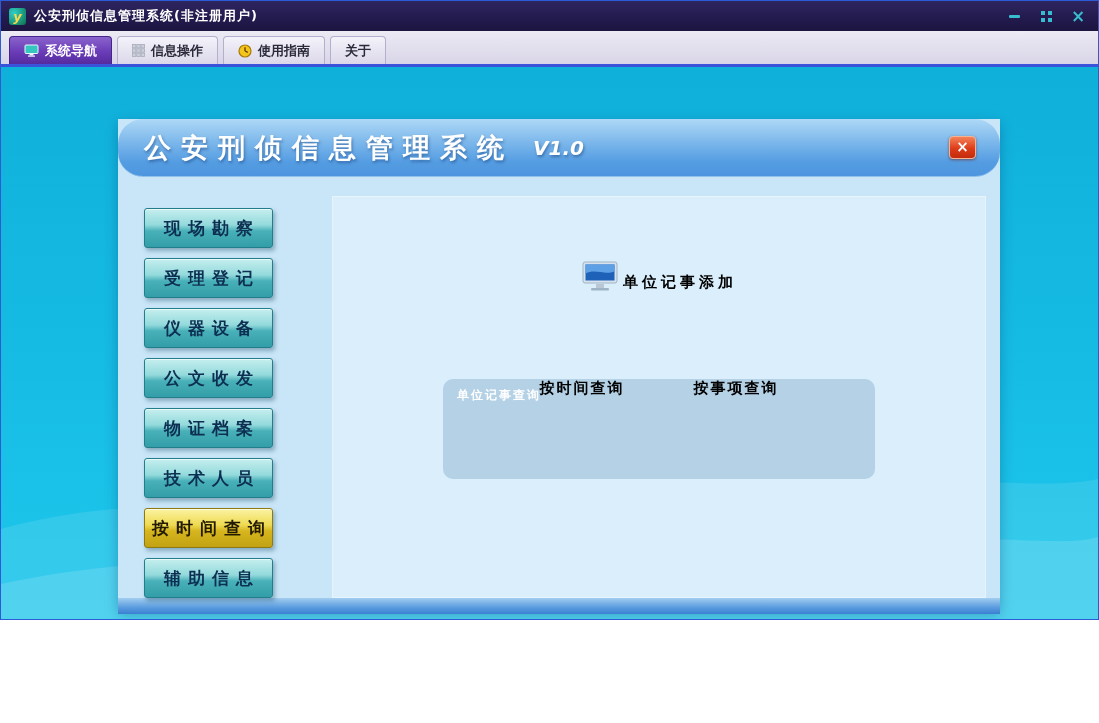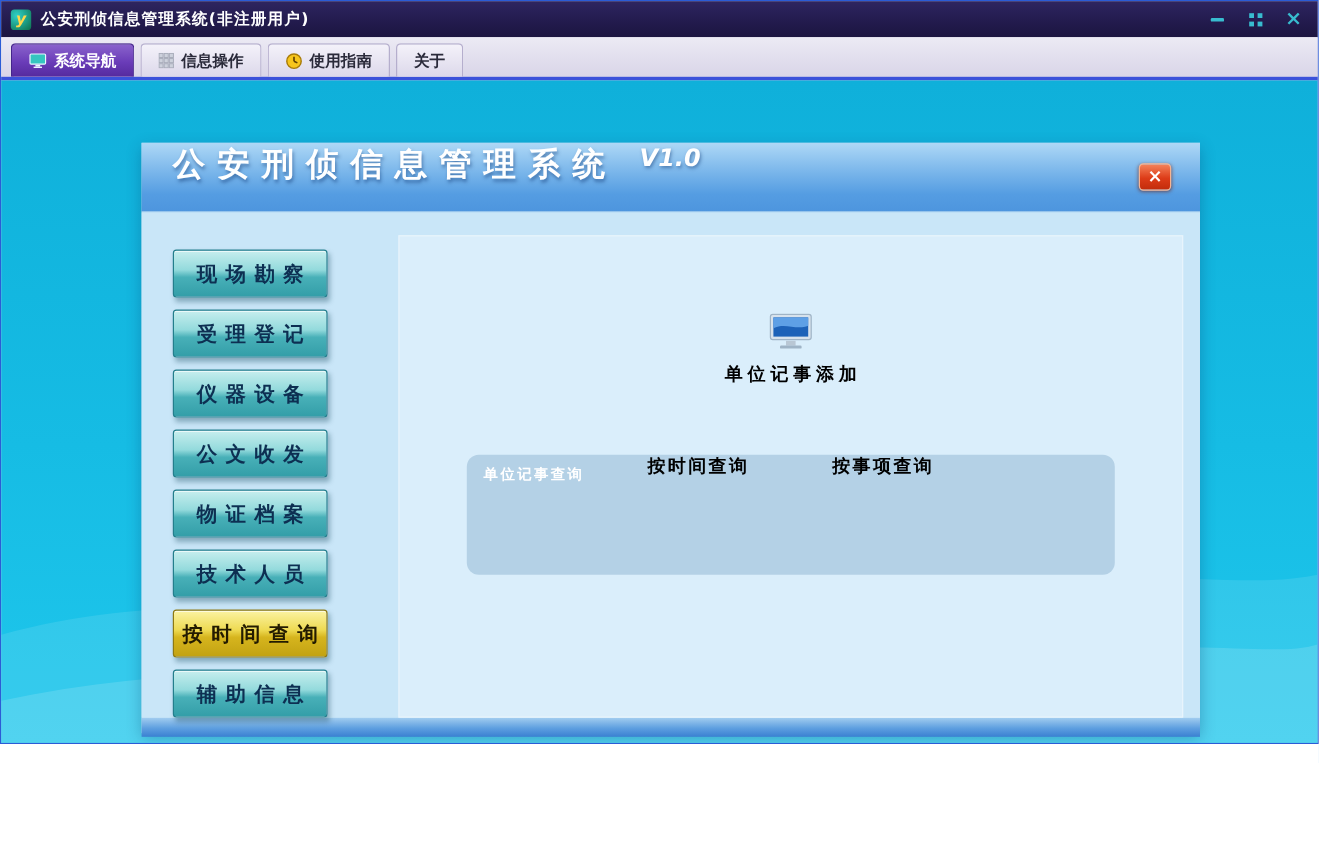--- a/index.html
+++ b/index.html
@@ -75,23 +75,24 @@
   .panel {
     position: absolute; left: 117px; top: 52px;
     width: 882px; height: 492px;
     display: flex; flex-direction: column;
     box-shadow: 0 4px 12px rgba(0, 40, 90, .3);
     background: #c9e6f8;
   }
   .panel-header {
     flex: 0 0 58px; position: relative;
     background: linear-gradient(180deg, #aed8f6 0%, #77b4ea 45%, #559de2 75%, #4d95de 100%);
-    display: flex; align-items: flex-start;
+    display: flex; align-items: center;
     padding: 0 26px;
     border-bottom: 1px solid #8fc0ea;
+    border-radius: 25px;
   }
   .panel-title {
     color: #fff; font-size: 27px; font-weight: bold; letter-spacing: 10px;
     text-shadow: 1px 2px 3px rgba(20, 60, 120, .5);
   }
   .panel-version {
     color: #fff; font-size: 20px; font-weight: bold; font-style: italic;
     margin-left: 19px; text-shadow: 1px 2px 3px rgba(20, 60, 120, .5);
   }
   .panel-close {
@@ -132,31 +133,31 @@
   }
   
   .content {
     flex: 1; margin: 19px 14px 0 0;
     background: #daeefb;
     position: relative;
     border: 1px solid #e8f4fc;
   }
   .shortcut {
     position: absolute; left: 50%; top: 64px; transform: translateX(-50%);
-    display: flex; flex-direction: column; align-items: center;
+    display: flex; flex-direction: row; align-items: center;
     cursor: pointer;
   }
   .shortcut-label {
     margin-top: 6px;
     font-size: 15px; font-weight: bold; letter-spacing: 4px; text-indent: 4px;
     color: #000;
   }
   .groupbox {
     position: absolute; left: 50%; transform: translateX(-50%);
-    top: 182px; width: 540px; height: 100px;
+    top: 182px; width: 432px; height: 100px;
     background: #b4d1e6; border-radius: 10px;
   }
   .groupbox-title {
     position: absolute; top: 8px; left: 14px;
     color: #ffffff; font-size: 12px; font-weight: bold; letter-spacing: 2px;
   }
   .group-links {
     display: flex; justify-content: center; gap: 69px;
   }
   .group-link {

